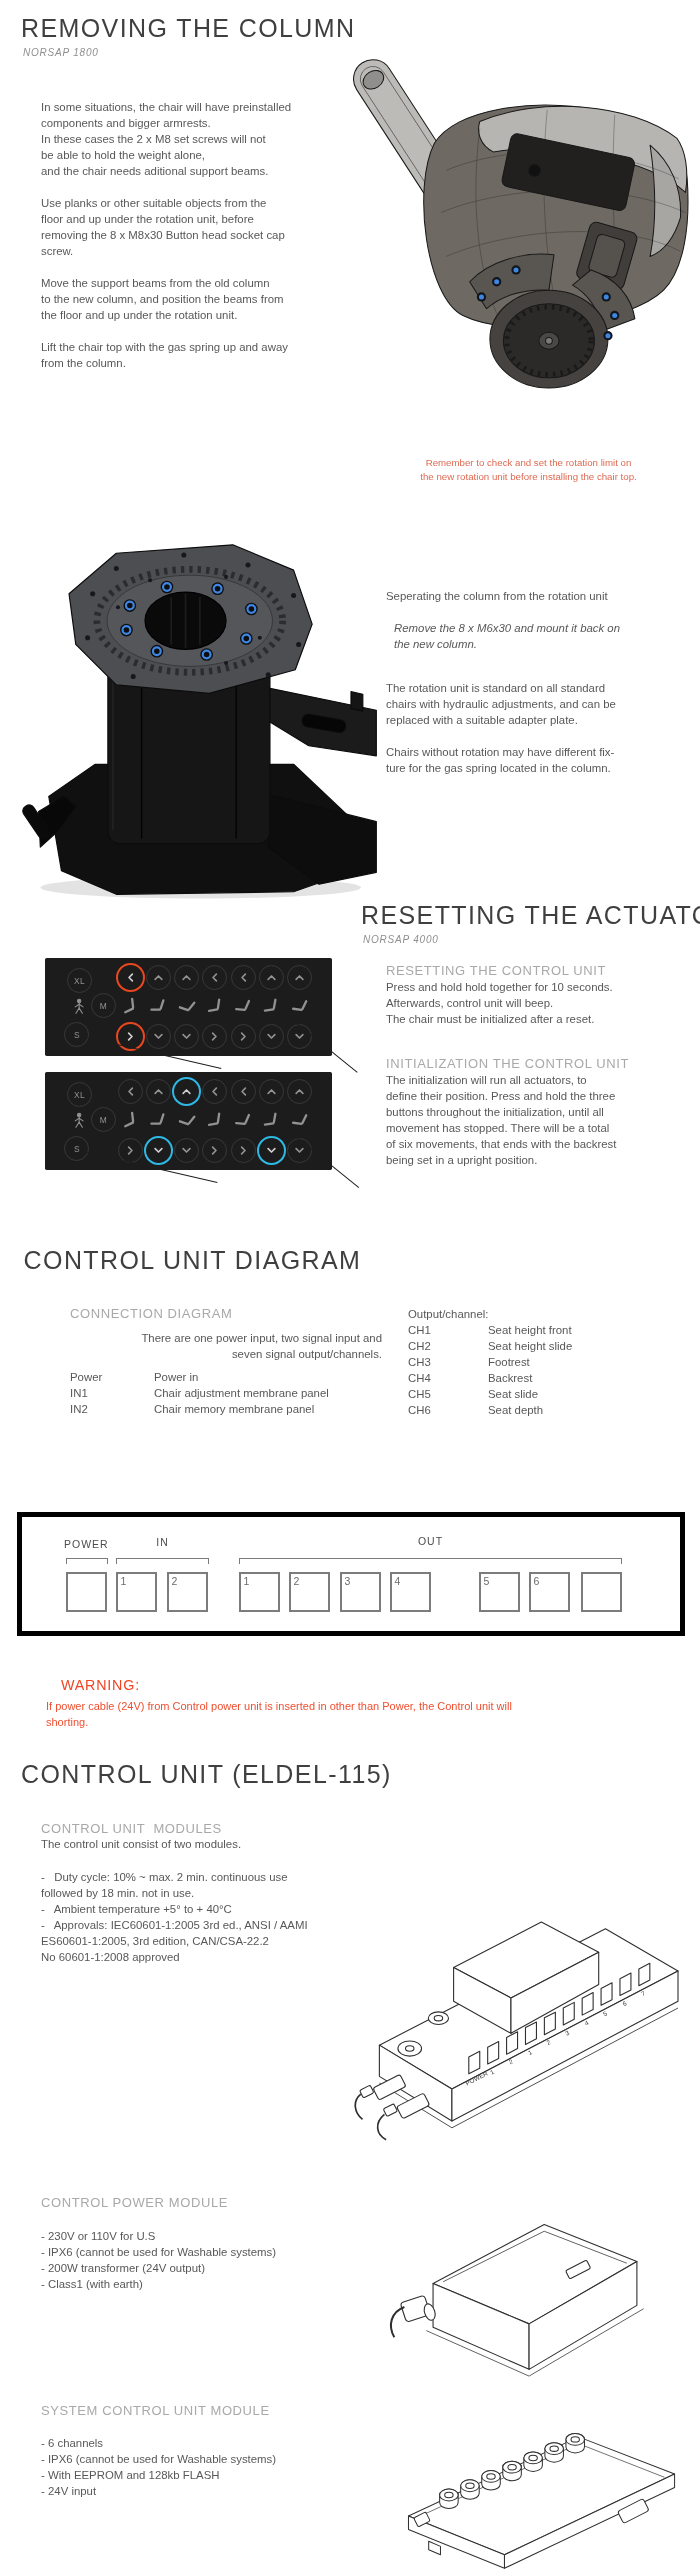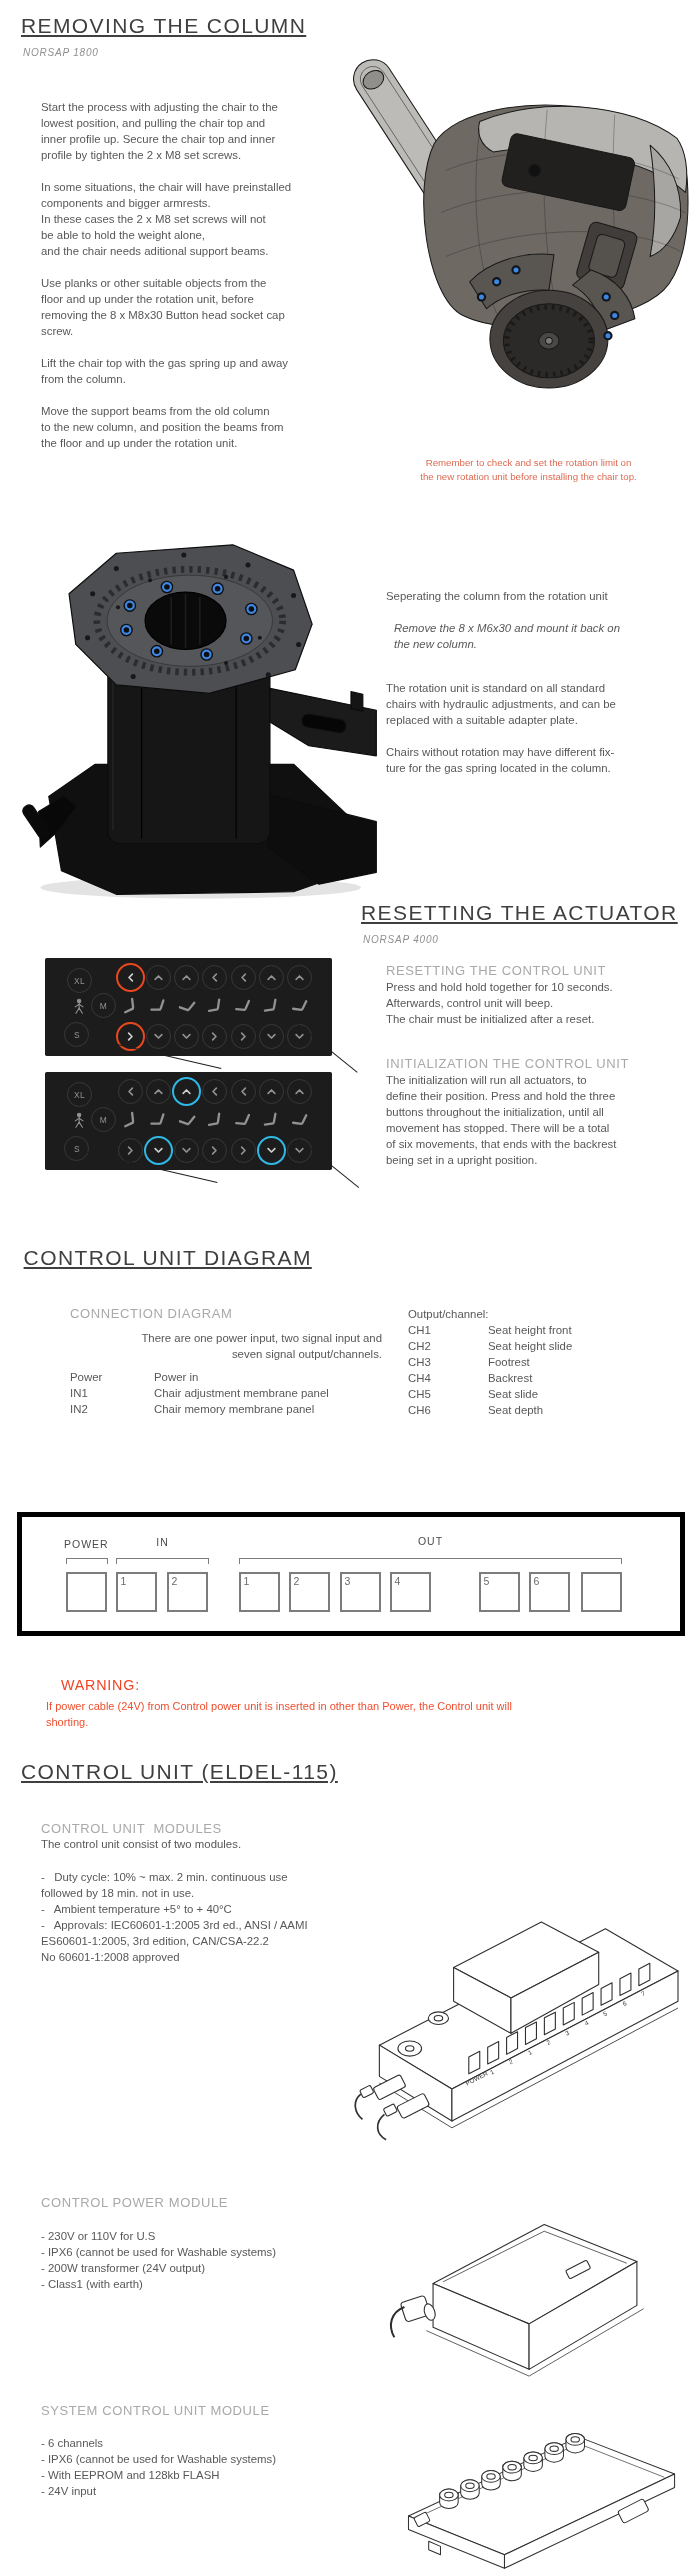--- a/index.html
+++ b/index.html
@@ -1,19 +1,19 @@
 <!DOCTYPE html>
 <html style="font-size:13.5px"><head>
 <meta charset="utf-8">
 <style>
   html,body{margin:0;padding:0;background:#fff;}
   .stage{position:relative;width:700px;height:2576px;background:#fff;overflow:hidden;
          font-family:"Liberation Sans",sans-serif;color:#565656;}
   .abs{position:absolute;}
-  .h1{font-size:21px;color:#3f3f3f;letter-spacing:1.4px;font-weight:400;white-space:pre;text-decoration:underline;}
+  .h1{font-size:25px;color:#3f3f3f;letter-spacing:1.4px;font-weight:400;white-space:pre;}
   .subtitle{font-style:italic;color:#8f8f8f;font-size:10px;letter-spacing:0.8px;margin-top:6px;}
   .body-t{font-size:11.4px;line-height:16px;color:#585858;}
   .pre{white-space:pre-line;}
   .prew{white-space:pre-wrap;}
   .para{white-space:pre-line;}
   .para + .para{margin-top:16px;}
   .grayhead{font-size:13px;color:#a9a9a9;letter-spacing:0.6px;white-space:pre-wrap;}
   .caption{font-size:9.7px;line-height:13.5px;text-align:center;white-space:pre-line;}
   .italic{font-style:italic;margin-left:8px;}
   .spec-grid{display:grid;font-size:11.4px;line-height:16px;color:#585858;}
@@ -40,38 +40,34 @@
 </style>
 </head>
 <body>
 
 <div class="stage">
 
   <div class="abs h1" style="left:21px;top:13.5px;">REMOVING THE COLUMN</div>
   <div class="abs subtitle" style="left:23px;top:41px;">NORSAP 1800</div>
 
   <div class="abs body-t" style="left:41px;top:99px;width:314px;">
-      <div class="para">Start the process with adjusting the chair to the
-lowest position, and pulling the chair top and
-inner profile up. Secure the chair top and inner
-profile by tighten the 2 x M8 set screws.</div>
       <div class="para">In some situations, the chair will have preinstalled
 components and bigger armrests.
 In these cases the 2 x M8 set screws will not
 be able to hold the weight alone,
 and the chair needs aditional support beams.</div>
       <div class="para">Use planks or other suitable objects from the
 floor and up under the rotation unit, before
 removing the 8 x M8x30 Button head socket cap
 screw.</div>
-      <div class="para">Lift the chair top with the gas spring up and away
-from the column.</div>
       <div class="para">Move the support beams from the old column
 to the new column, and position the beams from
 the floor and up under the rotation unit.</div>
+      <div class="para">Lift the chair top with the gas spring up and away
+from the column.</div>
     </div>
 
   <svg class="abs" style="left:353px;top:44px;" width="348" height="403" viewBox="0 0 412 478">
     <g stroke="#181818" stroke-width="1.2" stroke-linejoin="round">
       <g transform="rotate(-33 60 100)">
         <rect x="38" y="8" width="46" height="192" rx="23" fill="#bdbbb8"></rect>
         <rect x="46" y="16" width="30" height="176" rx="15" fill="none" stroke-width="0.8" opacity="0.7"></rect>
         <ellipse cx="61" cy="32" rx="13" ry="10" fill="#918f8c"></ellipse>
       </g>
       <path d="M96 118 C120 78 210 62 300 80 C355 92 392 120 396 160 C400 215 392 268 368 292 C330 330 190 352 130 322 C86 300 70 170 96 118 Z" fill="#6e6963"></path>

